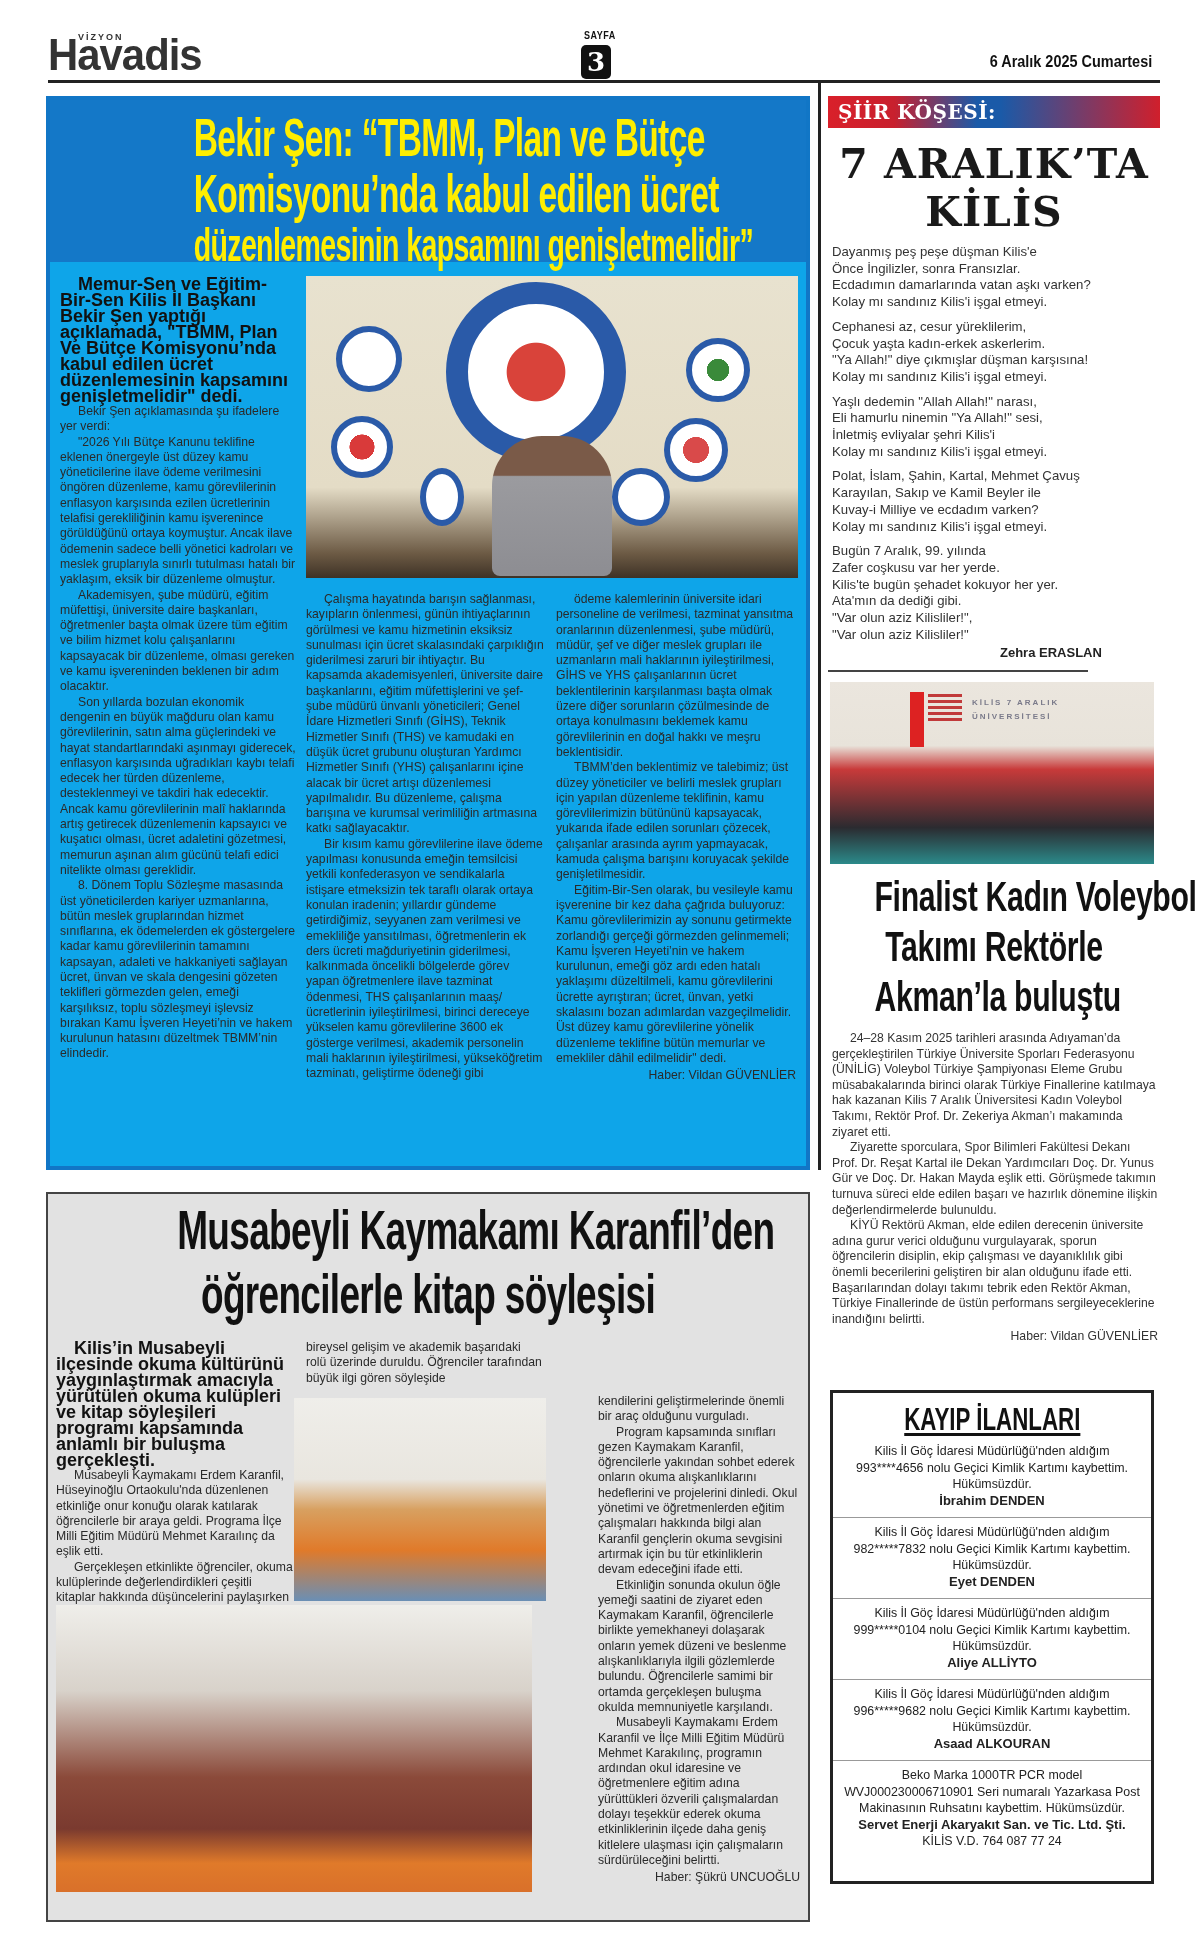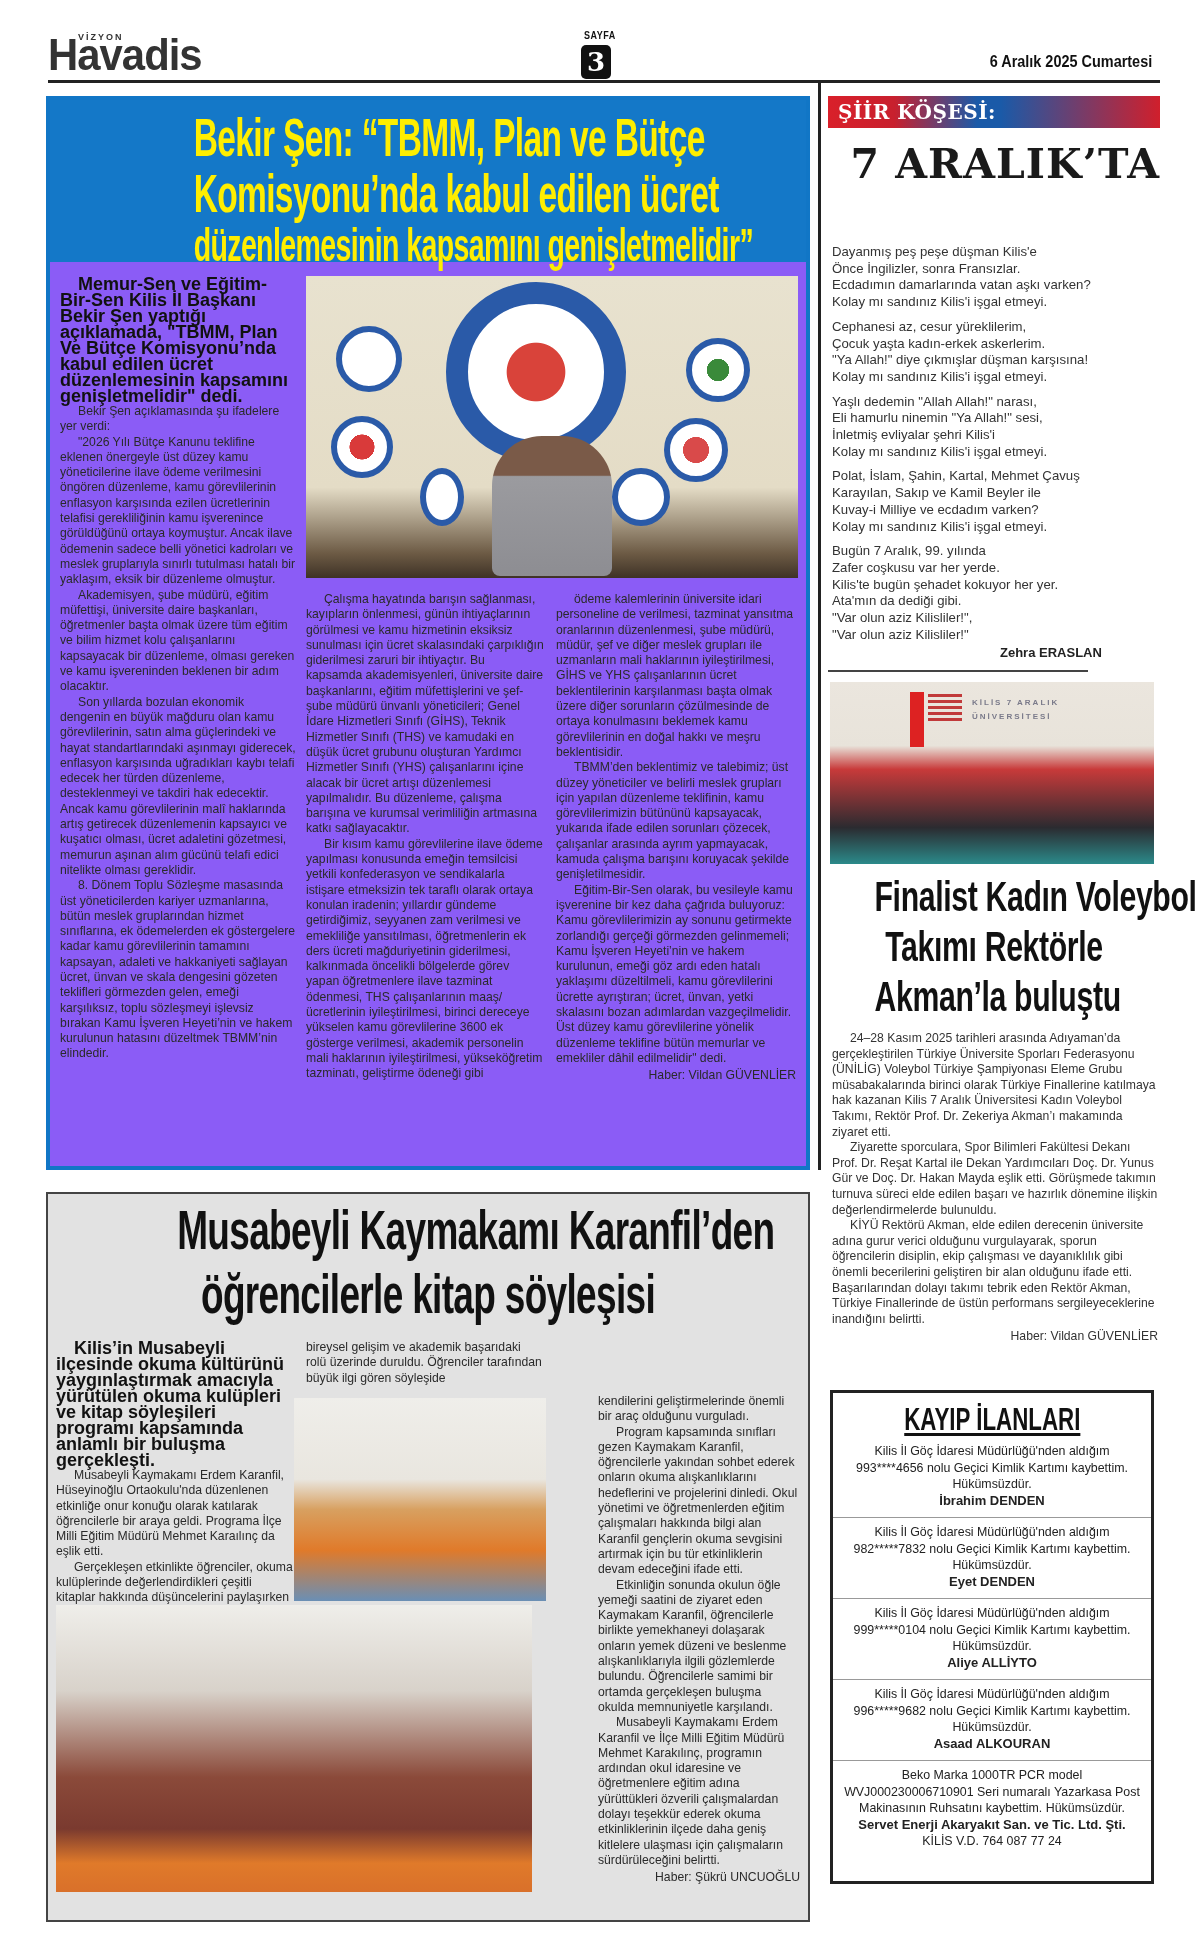--- a/index.html
+++ b/index.html
@@ -9,39 +9,39 @@
 #logo{left:48px;top:32px;width:190px;height:42px}
 #logo .vz{position:absolute;left:30px;top:0;font-size:9px;letter-spacing:2px;color:#333;font-weight:bold}
 #logo .hv{position:absolute;left:0;top:2px;font-size:44px;font-weight:bold;color:#333;letter-spacing:-1px;transform:scaleX(0.95);transform-origin:left;line-height:42px}
 #page-label{left:584px;top:30px;font-size:9px;font-weight:bold;letter-spacing:0.5px;color:#111;transform:scaleY(1.3)}
 #page-num{left:581px;top:45px;width:30px;height:34px;background:#111;color:#fff;border-radius:5px;text-align:center;font-family:"DejaVu Serif",serif;font-weight:bold;font-size:26px;line-height:34px}
 #date{right:48px;top:52px;font-size:17px;font-weight:bold;color:#111;transform:scaleX(0.85);transform-origin:right}
 #top-rule{left:48px;top:80px;width:1112px;height:3px;background:#222}
 #col-rule{left:818px;top:80px;width:3px;height:1090px;background:#222}
 
 
-#a1{left:46px;top:96px;width:764px;height:1074px;border:4px solid #1176c6;background:#8b5cf6}
+#a1{left:46px;top:96px;width:764px;height:1074px;border:4px solid #1176c6;background:#0ea5e9}
 #a1-head{position:absolute;left:0;top:0;width:756px;height:162px;background:#1478c8;text-align:center;color:#ffee00;font-weight:bold;font-family:"Liberation Sans Narrow","Liberation Sans",sans-serif}
 #a1-head .l{display:block;transform:scaleX(0.62);transform-origin:center;white-space:nowrap;letter-spacing:-1px;line-height:1}
 #a1-head .l1{font-size:54px;padding-top:10px}
 #a1-head .l2{font-size:54px;margin-top:2px}
 #a1-head .l3{font-size:46px;margin-top:2px}
 .col{position:absolute;font-size:12.2px;line-height:15.3px;text-align:left;color:#2a2a2a}
 .col p{text-indent:18px}
 .lead{font-weight:bold;font-size:18px;line-height:16px;color:#111;text-indent:18px}
 .byline{text-align:right;margin-top:2px}
 #a1-c1{left:10px;top:176px;width:236px}
 #a1-photo{left:256px;top:176px;width:492px;height:302px;background:linear-gradient(180deg,#e8e2cf 0%,#e4dcc6 70%,#6c5a44 92%,#3e3226 100%);overflow:hidden}
 #a1-c2{left:256px;top:492px;width:238px}
 #a1-c3{left:506px;top:492px;width:240px}
 .logo-circ{position:absolute;border-radius:50%;border:6px solid #2a5aa8;background:#fff}
 
 #poem-banner{left:828px;top:96px;width:332px;height:32px;background:linear-gradient(90deg,#d9202a 0%,#c8202e 20%,#1a5aa8 45%,#1a5aa8 52%,#d01f2c 100%)}
 #poem-banner span{position:absolute;left:10px;top:4px;color:#fff;font-family:"DejaVu Serif",serif;font-weight:bold;font-size:20px;letter-spacing:0.5px}
-#poem-title{left:828px;top:140px;width:332px;text-align:right;font-family:"DejaVu Serif",serif;font-weight:900;font-size:41px;line-height:48px;color:#1a1a1a;letter-spacing:1px}
+#poem-title{left:828px;top:140px;width:332px;text-align:center;font-family:"DejaVu Serif",serif;font-weight:900;font-size:41px;line-height:48px;color:#1a1a1a;letter-spacing:1px}
 #poem-body{left:832px;top:244px;width:330px;font-size:13.2px;line-height:16.7px;color:#333}
 #poem-body .st{margin-bottom:8px}
 #poem-author{left:1000px;top:645px;font-size:13px;font-weight:bold;color:#222}
 #poem-rule{left:828px;top:670px;width:260px;height:2px;background:#444}
 
 #vb-photo{left:830px;top:682px;width:324px;height:182px;background:linear-gradient(180deg,#ebe6de 0%,#e8e3da 35%,#c83a3a 48%,#2b2b30 80%,#2b8a8a 100%);overflow:hidden}
 #vb-head{left:828px;top:872px;width:332px;text-align:center;font-weight:bold;font-size:42px;line-height:50px;color:#111;font-family:"Liberation Sans Narrow","Liberation Sans",sans-serif}
 #vb-head .l{display:block;transform:scaleX(0.72);white-space:nowrap;letter-spacing:-0.5px}
 #vb-body{left:832px;top:1031px;width:326px;font-size:12.2px;line-height:15.6px;color:#333}
 
@@ -108,20 +108,21 @@
     <p>Eğitim-Bir-Sen olarak, bu vesileyle kamu işverenine bir kez daha çağrıda buluyoruz: Kamu görevlilerimizin ay sonunu getirmekte zorlandığı gerçeği görmezden gelinmemeli; Kamu İşveren Heyeti’nin ve hakem kurulunun, emeği göz ardı eden hatalı yaklaşımı düzeltilmeli, kamu görevlilerini ücrette ayrıştıran; ücret, ünvan, yetki skalasını bozan adımlardan vazgeçilmelidir. Üst düzey kamu görevlilerine yönelik düzenleme teklifine bütün memurlar ve emekliler dâhil edilmelidir" dedi.</p>
     <div class="byline">Haber: Vildan GÜVENLİER</div>
   </div>
 </div>
 
 <div id="poem-banner" class="abs">
   <span>ŞİİR KÖŞESİ:</span>
 </div>
 <div id="poem-title" class="abs">
   <div>7 ARALIK’TA</div>
+  <div>KİLİS</div>
 </div>
 <div id="poem-body" class="abs">
     <div class="st">
       <div>Dayanmış peş peşe düşman Kilis'e</div>
       <div>Önce İngilizler, sonra Fransızlar.</div>
       <div>Ecdadımın damarlarında vatan aşkı varken?</div>
       <div>Kolay mı sandınız Kilis'i işgal etmeyi.</div>
     </div>
     <div class="st">
       <div>Cephanesi az, cesur yüreklilerim,</div>

